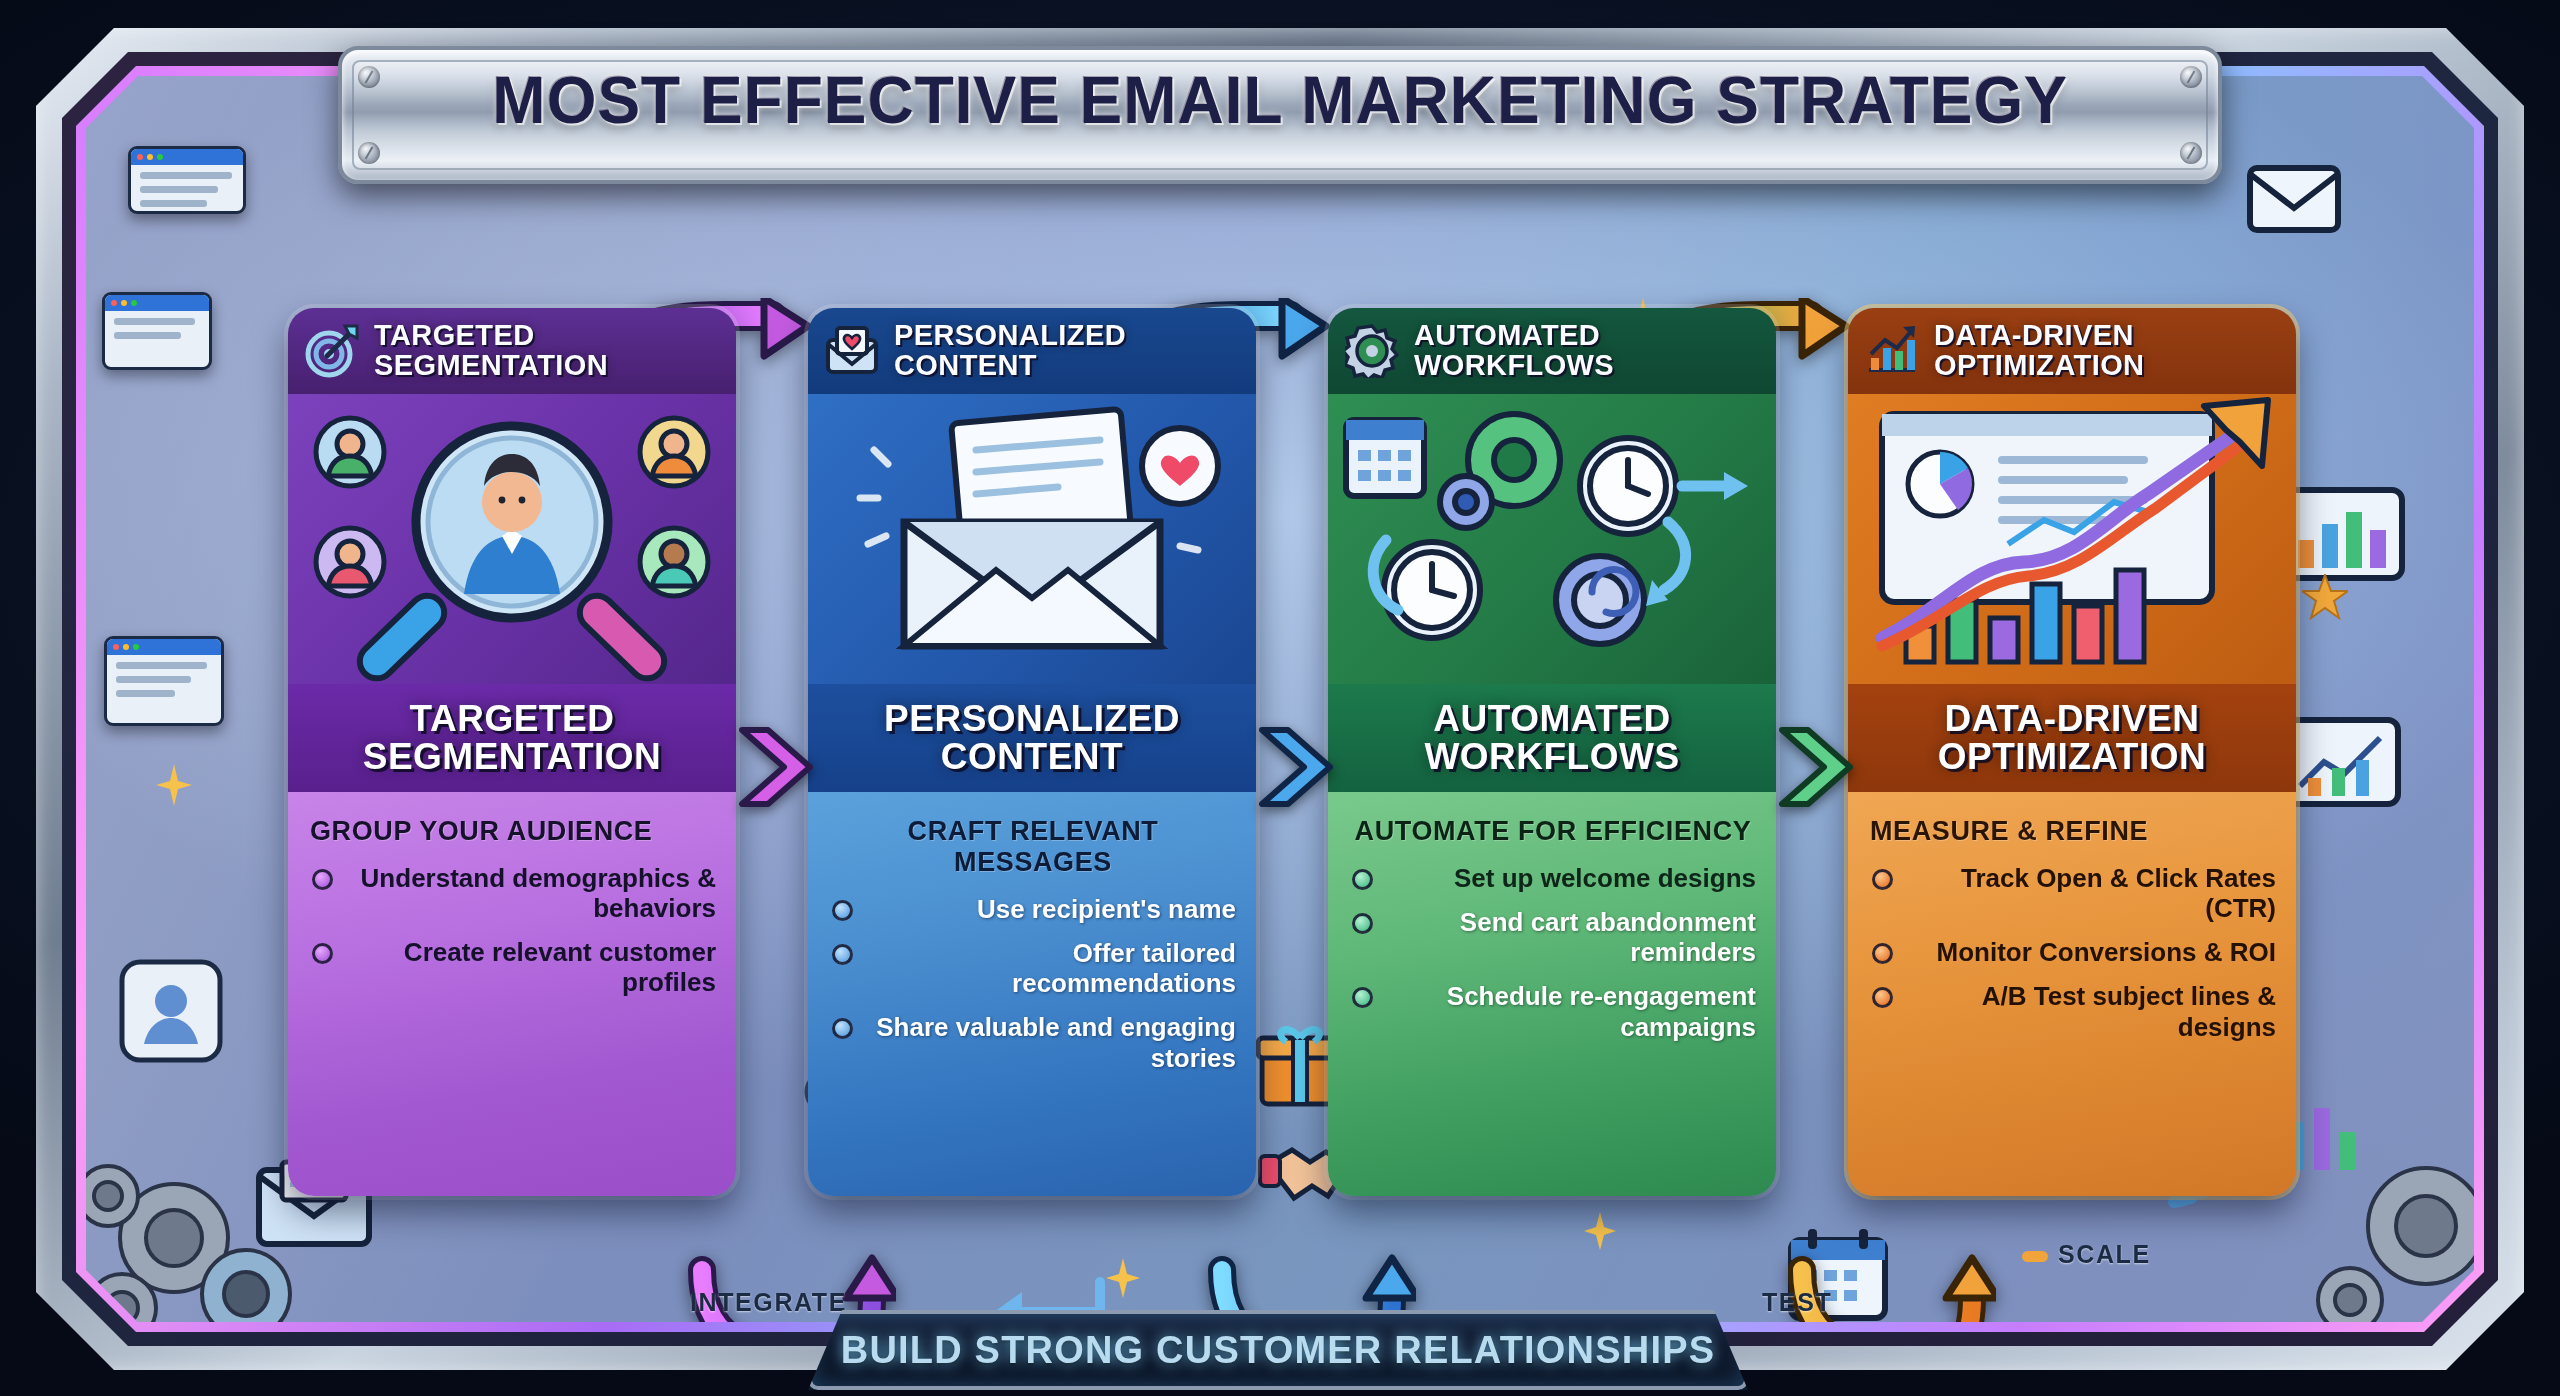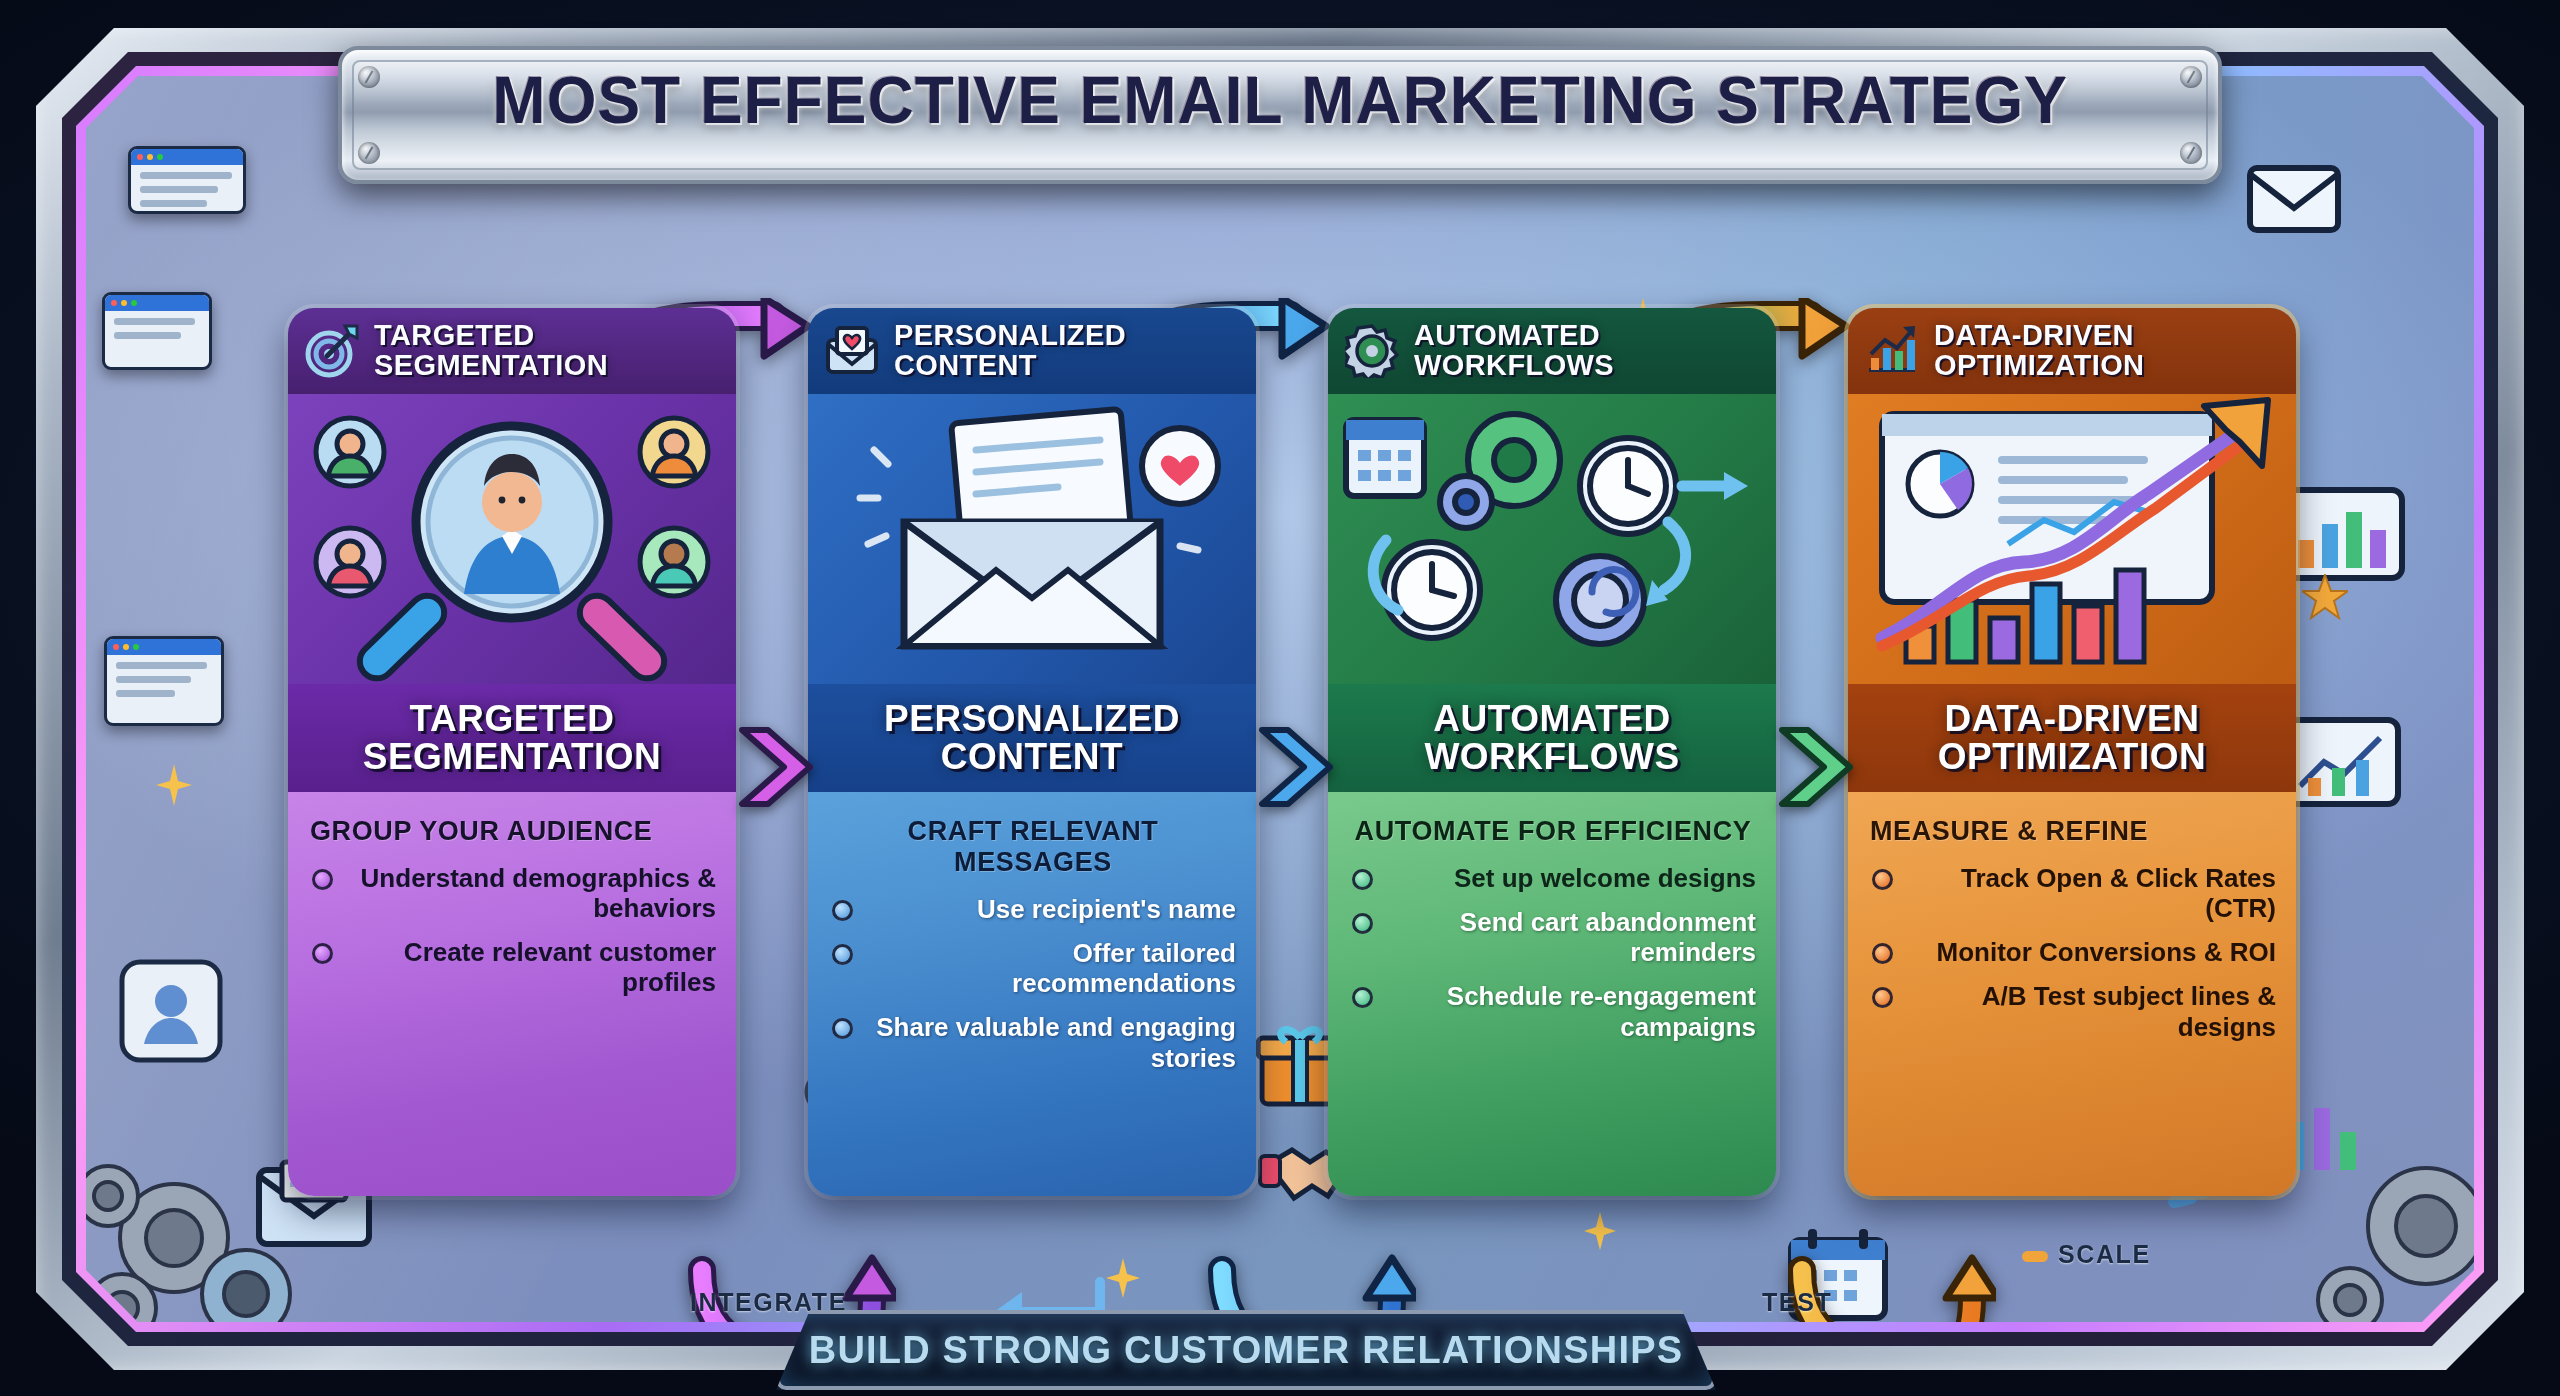--- a/index.html
+++ b/index.html
@@ -189,21 +189,21 @@
   #lbl-integrate{ left:690px; top:1288px; }
   #lbl-data{ left:1500px; top:1308px; }
   #lbl-test{ left:1762px; top:1288px; }
   #lbl-scale{ left:2022px; top:1240px; }
   .conn-chip{ display:inline-block; width:26px; height:11px; border-radius:6px; vertical-align:middle; margin-right:10px; }
   .conn-dots{ display:inline-block; margin-left:10px; vertical-align:middle; }
   .conn-dots i{ display:inline-block; width:9px; height:9px; border-radius:50%; margin-left:4px; }
 
   
   .banner{
-    position:absolute; left:776px; top:1310px; width:940px; height:80px; z-index:40;
+    position:absolute; left:808px; top:1310px; width:940px; height:80px; z-index:40;
     background:linear-gradient(180deg,#1b2740 0%,#101a2e 45%,#0b1322 100%);
     border-radius:18px 18px 10px 10px;
     border:4px solid #8d9bb0;
     clip-path:polygon(34px 0,calc(100% - 34px) 0,100% 100%,0 100%);
     display:flex; align-items:center; justify-content:center; gap:18px;
     box-shadow:0 -4px 26px rgba(90,190,255,.45), inset 0 0 22px rgba(60,150,220,.35);
   }
   .banner-text{
     font-family:"Liberation Sans Narrow","Liberation Sans",sans-serif;
     font-weight:bold; font-size:38px; letter-spacing:1.2px; color:#b9dbf0;

